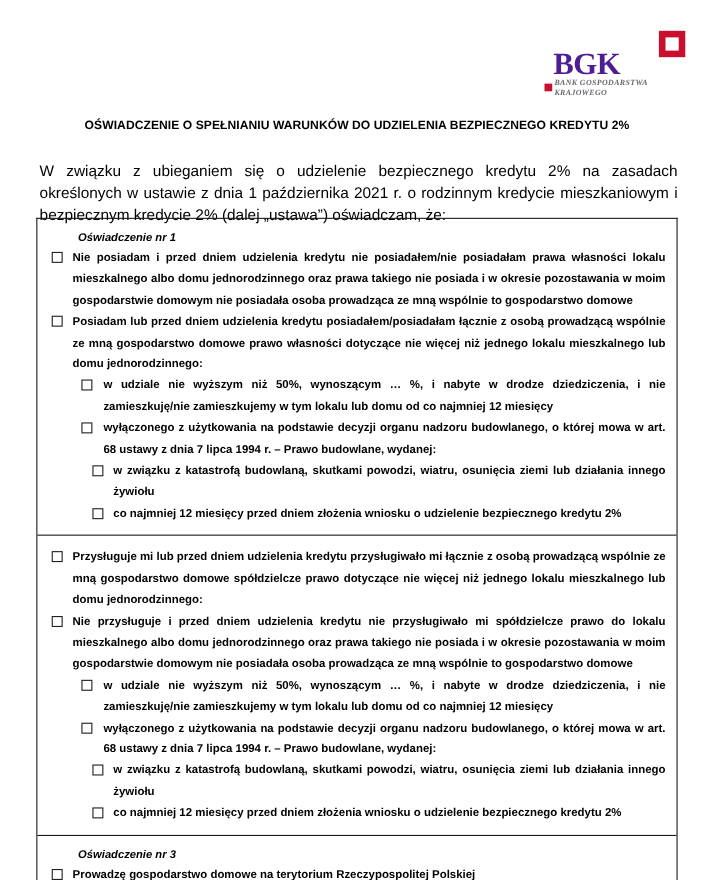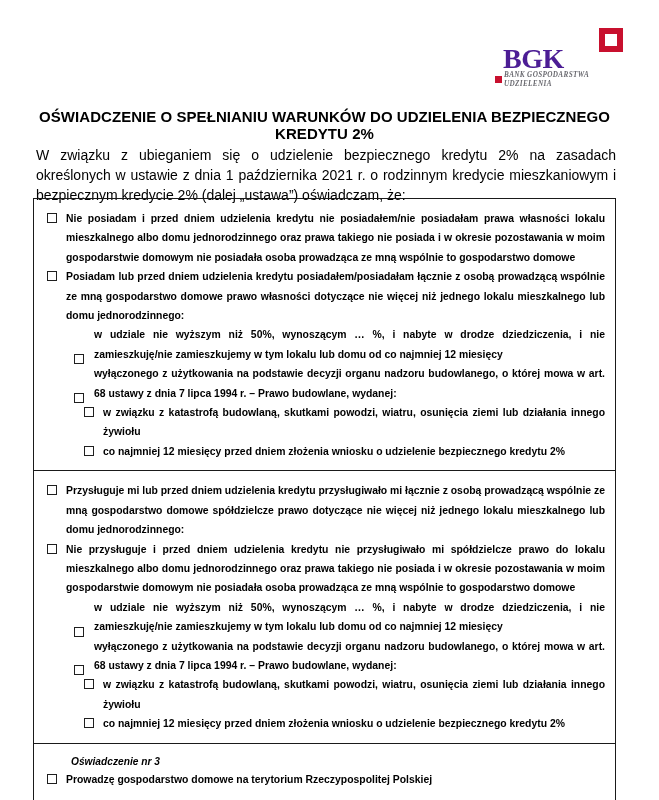--- a/index.html
+++ b/index.html
@@ -73,21 +73,21 @@
     background: #c8102e;
   }
 
   
   .doc-title {
     position: absolute;
     top: 108px;
     left: 33px;
     width: 583px;
     text-align: center;
-    font-size: 15px;
+    font-size: 11px;
     font-weight: bold;
     letter-spacing: 0.05px;
   }
 
   
   .intro {
     position: absolute;
     top: 145px;
     left: 36px;
     width: 580px;
@@ -143,47 +143,48 @@
     font-size: 10.4px;
     line-height: 19.4px;
     text-align: justify;
     text-justify: inter-word;
   }
 
   
   .lvl1 { margin-left: 8px; }
   .lvl1 > .cb-text { margin-left: 9px; width: 556px; }
 
-  .lvl2 { margin-left: 35px; align-items: flex-end; }
+  .lvl2 { margin-left: 35px; }
   .lvl2 > .cb-text { margin-left: 10px; width: 528px; }
 
   .lvl3 { margin-left: 45px; }
   .lvl3 > .cb-text { margin-left: 9px; width: 518px; }
 </style>
 </head>
 <body>
 
 <div class="logo-block">
   <div class="logo-inner">
     <div class="logo-square"></div>
     <div class="logo-bgk">BGK</div>
     <div class="logo-dot"></div>
     <div class="logo-sub">
       <span>BANK GOSPODARSTWA</span><br>
-      <span>UDZIELENIA</span>
+      <span>KRAJOWEGO</span>
     </div>
   </div>
 </div>
 
 <div class="doc-title">OŚWIADCZENIE O SPEŁNIANIU WARUNKÓW DO UDZIELENIA BEZPIECZNEGO KREDYTU 2%</div>
 
 <div class="intro">W związku z ubieganiem się o udzielenie bezpiecznego kredytu 2% na zasadach określonych w ustawie z dnia 1 października 2021 r. o rodzinnym kredycie mieszkaniowym i bezpiecznym kredycie 2% (dalej „ustawa”) oświadczam, że:</div>
 
 <div class="frame" id="frame">
     <div class="section">
+      <div class="sec-heading">Oświadczenie nr 1</div>
       <div class="cb-row lvl1">
         <span class="cb"></span>
         <span class="cb-text">Nie posiadam i przed dniem udzielenia kredytu nie posiadałem/nie posiadałam prawa własności lokalu mieszkalnego albo domu jednorodzinnego oraz prawa takiego nie posiada i w okresie pozostawania w moim gospodarstwie domowym nie posiadała osoba prowadząca ze mną wspólnie to gospodarstwo domowe</span>
       </div>
       <div class="cb-row lvl1">
         <span class="cb"></span>
         <span class="cb-text">Posiadam lub przed dniem udzielenia kredytu posiadałem/posiadałam łącznie z osobą prowadzącą wspólnie ze mną gospodarstwo domowe prawo własności dotyczące nie więcej niż jednego lokalu mieszkalnego lub domu jednorodzinnego:</span>
       </div>
       <div class="cb-row lvl2">
         <span class="cb"></span>

